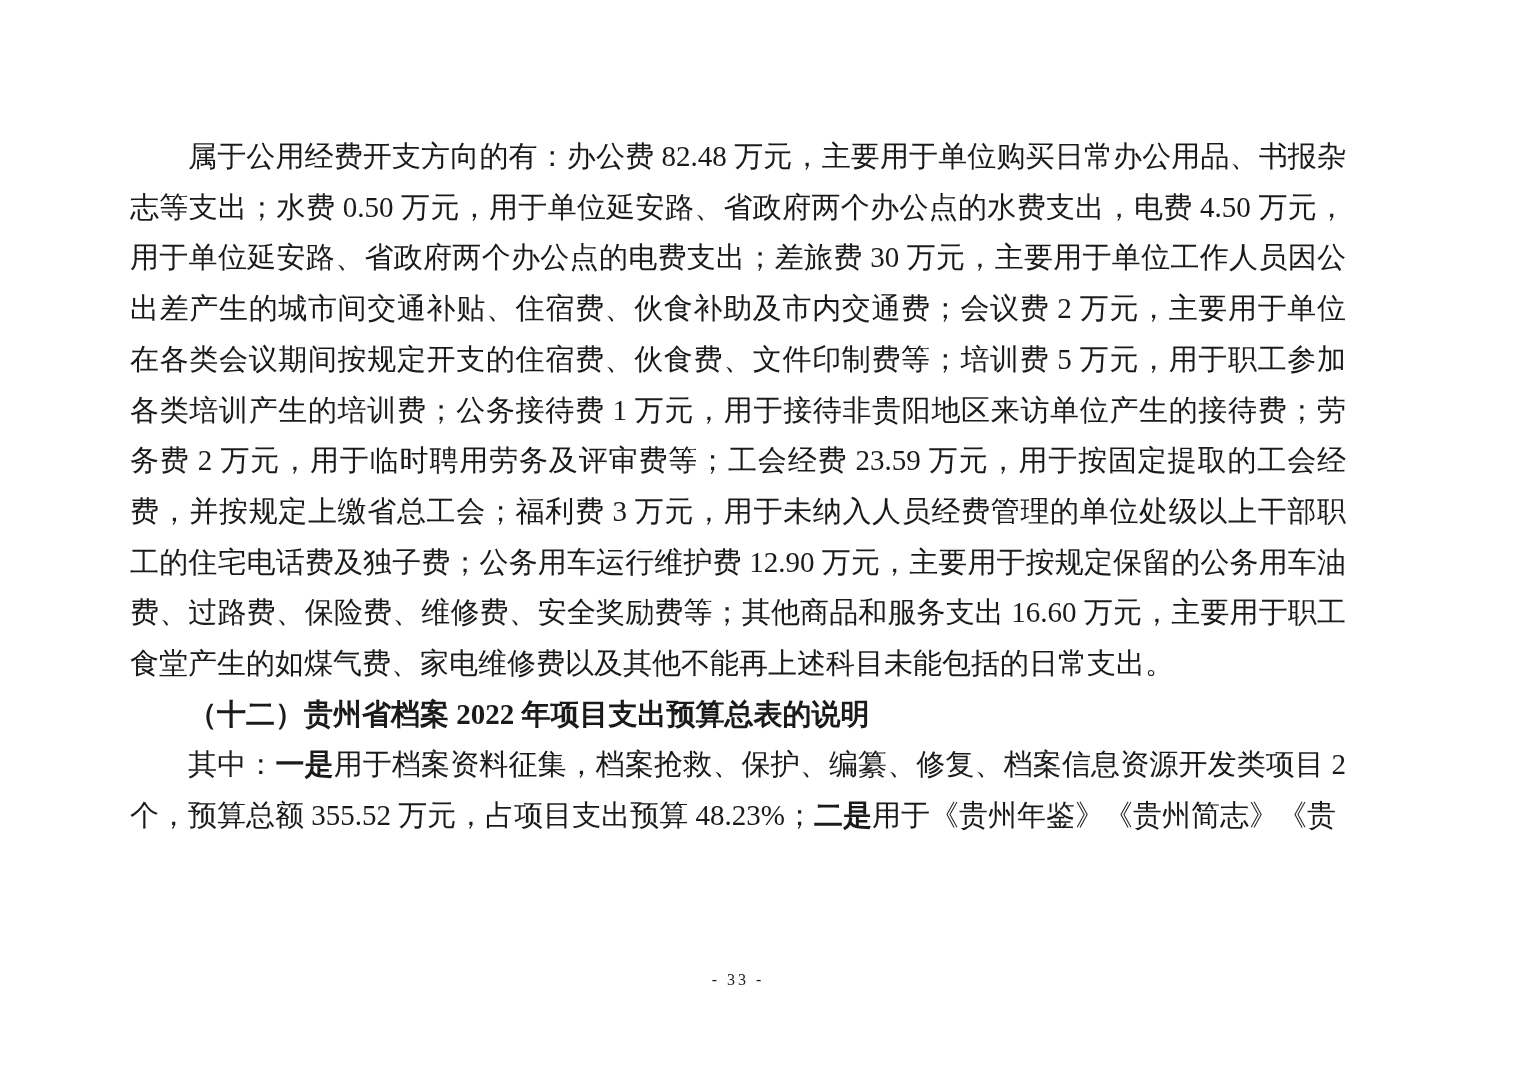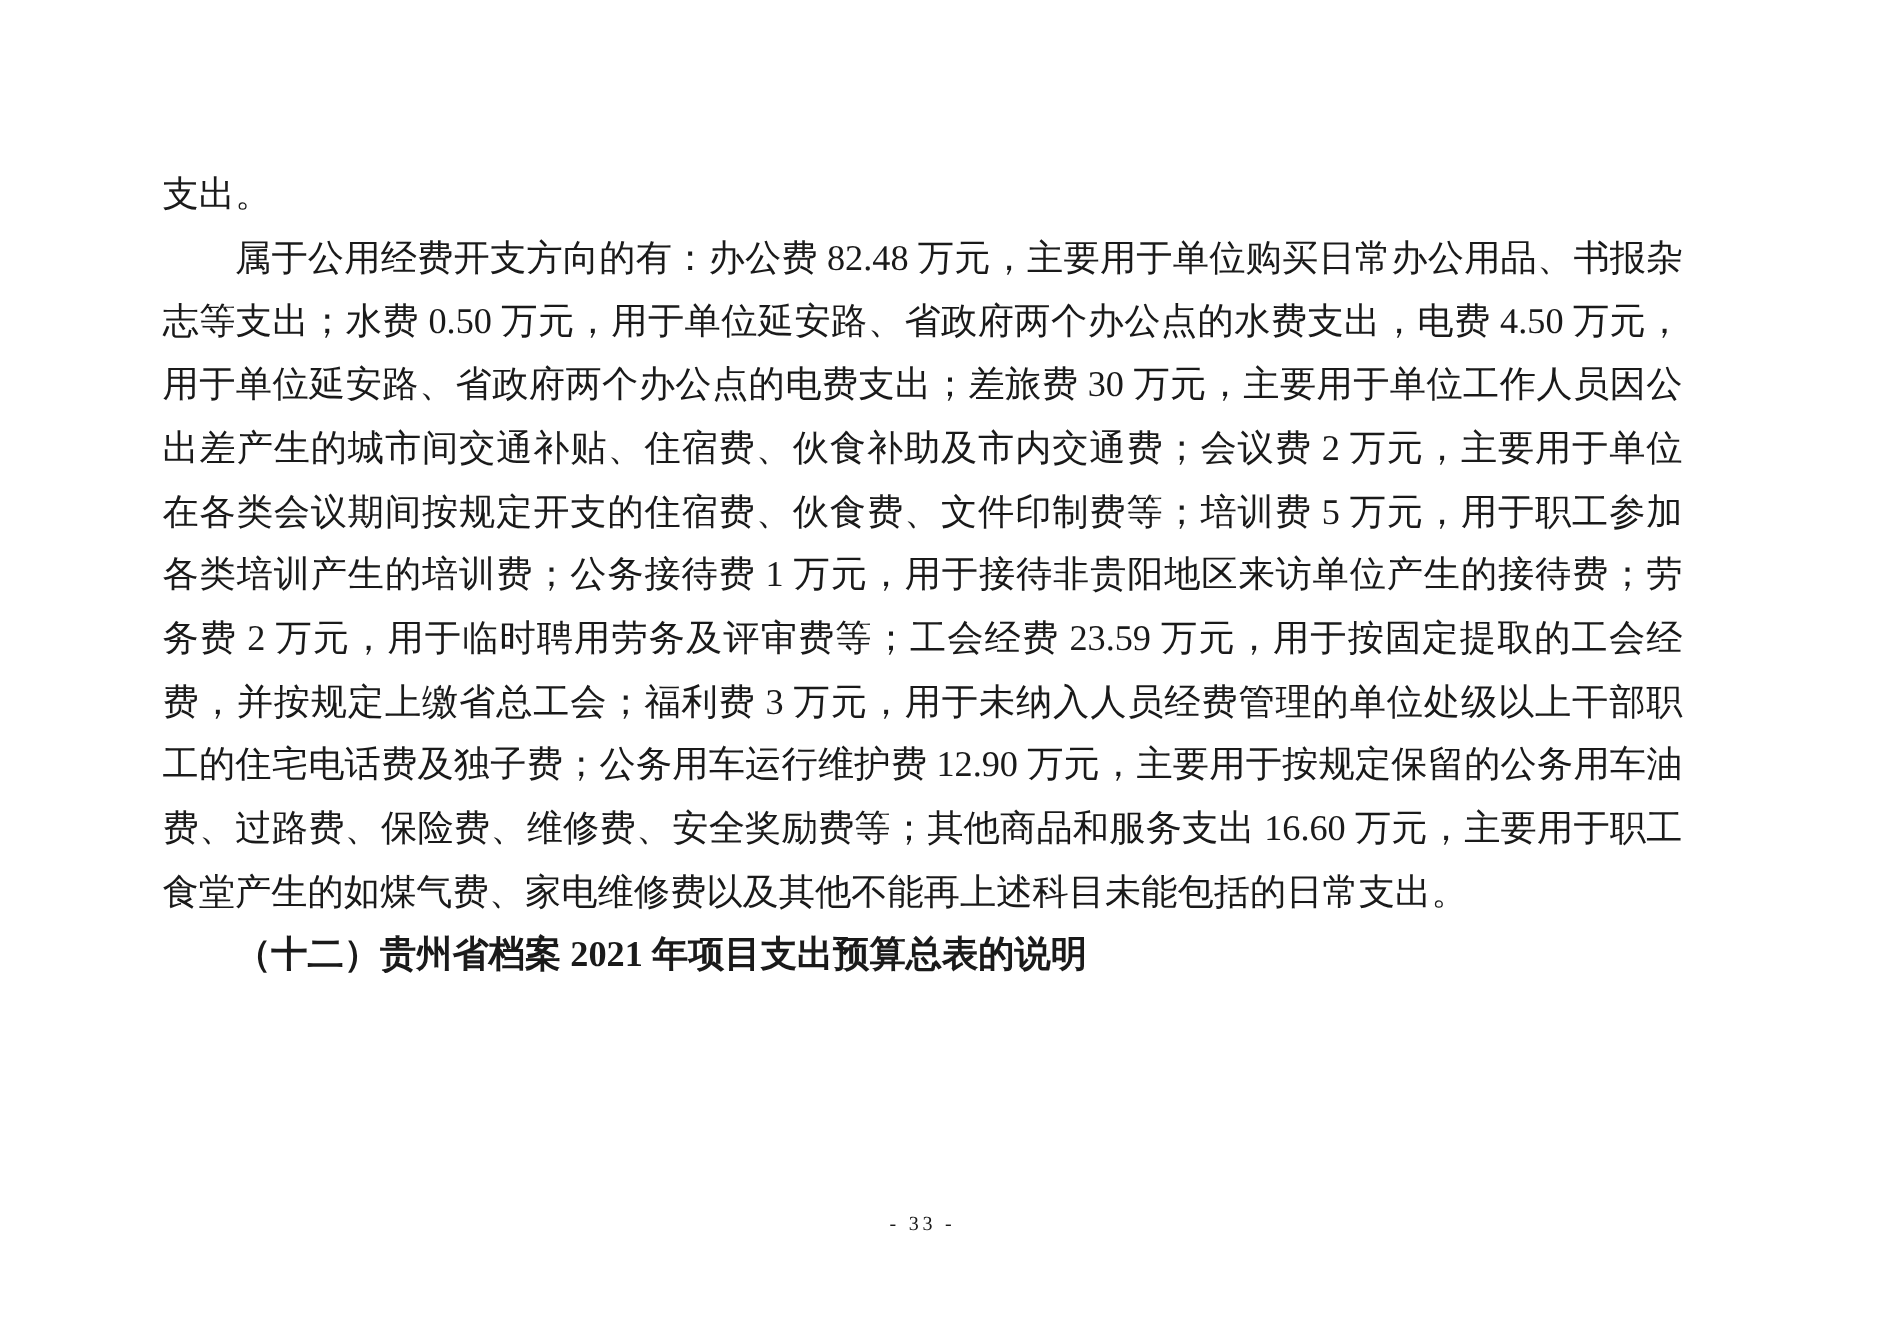--- a/index.html
+++ b/index.html
@@ -51,24 +51,24 @@
       letter-spacing: 3px;
       color: #1a1a1a;
     }
   </style>
 </head>
 <body>
 
 <div class="page">
   <div class="content">
 
-    <p class="para no-indent">支出。</p>
 
     <p class="para">属于公用经费开支方向的有：办公费 82.48 万元，主要用于单位购买日常办公用品、书报杂志等支出；水费 0.50 万元，用于单位延安路、省政府两个办公点的水费支出，电费 4.50 万元，用于单位延安路、省政府两个办公点的电费支出；差旅费 30 万元，主要用于单位工作人员因公出差产生的城市间交通补贴、住宿费、伙食补助及市内交通费；会议费 2 万元，主要用于单位在各类会议期间按规定开支的住宿费、伙食费、文件印制费等；培训费 5 万元，用于职工参加各类培训产生的培训费；公务接待费 1 万元，用于接待非贵阳地区来访单位产生的接待费；劳务费 2 万元，用于临时聘用劳务及评审费等；工会经费 23.59 万元，用于按固定提取的工会经费，并按规定上缴省总工会；福利费 3 万元，用于未纳入人员经费管理的单位处级以上干部职工的住宅电话费及独子费；公务用车运行维护费 12.90 万元，主要用于按规定保留的公务用车油费、过路费、保险费、维修费、安全奖励费等；其他商品和服务支出 16.60 万元，主要用于职工食堂产生的如煤气费、家电维修费以及其他不能再上述科目未能包括的日常支出。</p>
 
-    <p class="para heading">（十二）贵州省档案 2021 年项目支出预算总表的说明</p>
+    <p class="para heading">（十二）贵州省档案 2022 年项目支出预算总表的说明</p>
 
 
+    <p class="para"><span>其中：</span><span class="bold-inline">一是</span><span>用于档案资料征集，档案抢救、保护、编纂、修复、档案信息资源开发类项目 2 个，预算总额 355.52 万元，占项目支出预算 48.23%；</span><span class="bold-inline">二是</span><span>用于《贵州年鉴》《贵州简志》《贵</span></p>
 
   </div>
 
   <div class="page-footer">- 33 -</div>
 </div>
 
 </body></html>

